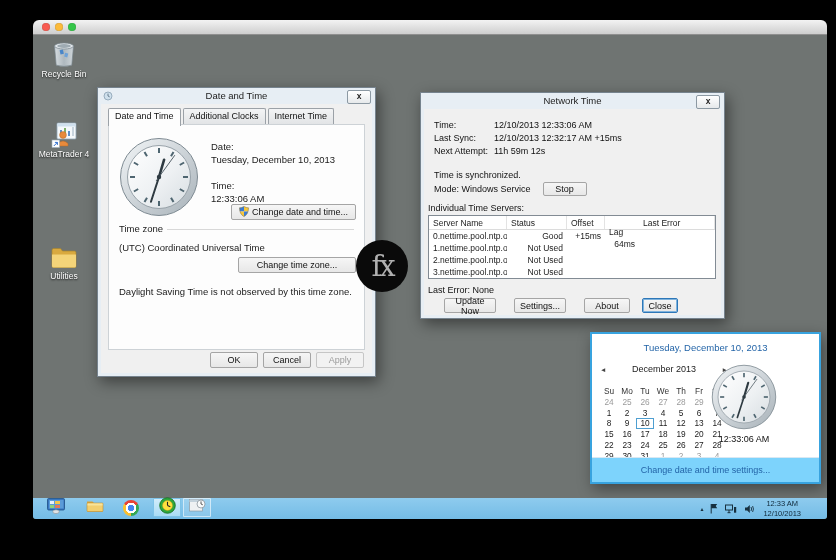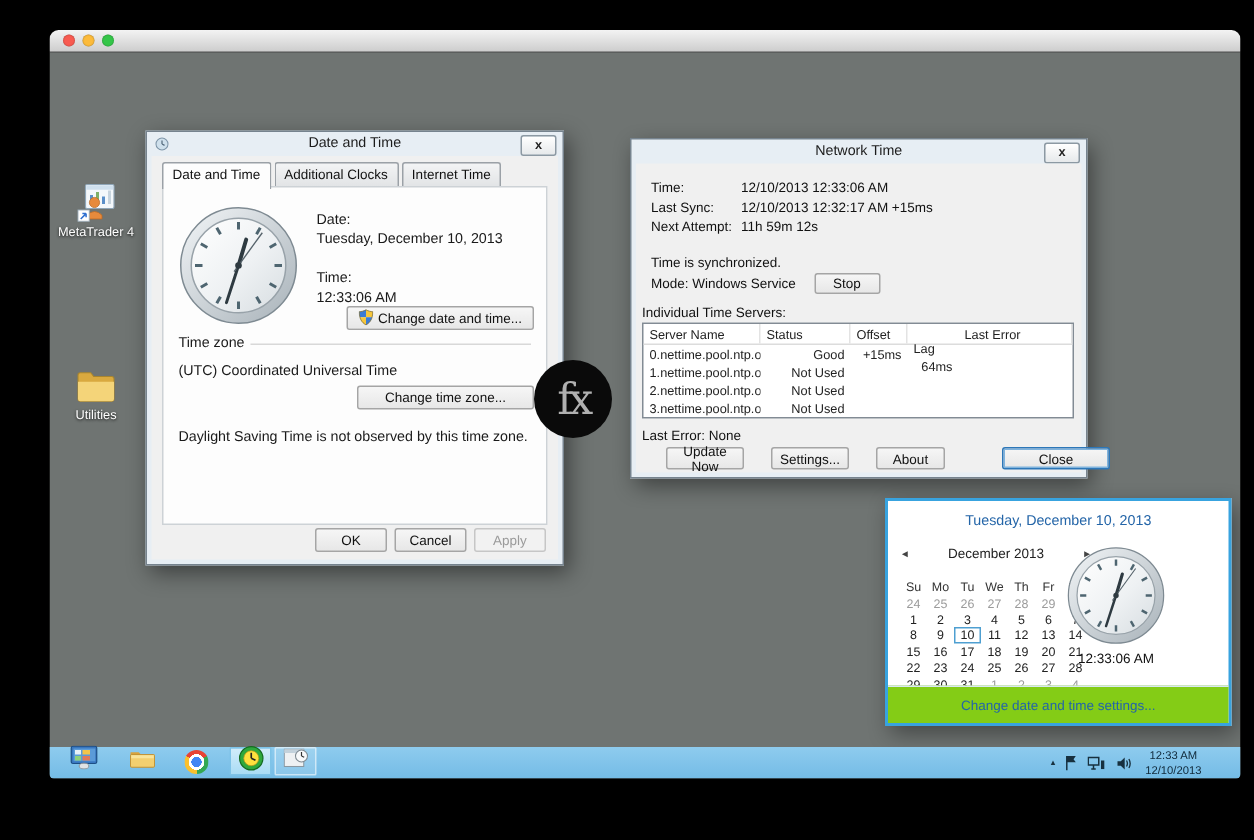--- a/index.html
+++ b/index.html
@@ -61,38 +61,38 @@
   .nt-table{position:absolute;left:4px;top:106px;width:288px;height:64px;background:#fff;border:1px solid #828b94;
             font-size:8.5px;color:#222;box-sizing:border-box;text-align:right;}
   .nt-thead{display:flex;height:13px;border-bottom:1px solid #dcdcdc;align-items:stretch;}
   .nt-thead span{border-right:1px solid #e3e3e3;display:flex;align-items:center;padding:0 4px;box-sizing:border-box;}
   .nt-tr{display:flex;height:12px;align-items:center;}
   .nt-tr span{padding:0 4px;box-sizing:border-box;overflow:hidden;white-space:nowrap;}
   .c0{width:78px;} .c1{width:60px;} .c2{width:38px;} .c3{width:34px;margin-top:16px;} .c4{flex:1;}
   #nt-lasterr{position:absolute;left:4px;top:176px;font-size:9px;color:#111;}
   .nt-btn{position:absolute;height:15px;}
   #nt-update{left:20px;top:189px;width:52px;} #nt-settings{left:90px;top:189px;width:52px;}
-  #nt-about{left:160px;top:189px;width:46px;} #nt-close{left:244px;top:189px;width:72px;}
+  #nt-about{left:160px;top:189px;width:46px;} #nt-close{left:218px;top:189px;width:36px;}
   
   #flyout{position:absolute;left:557px;top:297px;width:227px;height:148px;background:#fff;border:2px solid #38a3df;
           box-shadow:3px 5px 14px rgba(0,0,0,.4);z-index:15;}
   .fly-head{margin-top:8px;text-align:center;font-size:9.5px;color:#2465a8;}
   .cal{position:absolute;left:8px;top:28px;width:128px;}
   .cal-nav{display:flex;align-items:center;height:14px;font-size:9px;color:#222;}
   .cal-nav .arrow{width:14px;font-size:6.5px;color:#444;}
   .cal-nav .arrow.next{text-align:right;}
   .cal-nav .mon{flex:1;text-align:center;}
   .cal-grid{display:grid;grid-template-columns:repeat(7,18px);}
   .cal-grid span{height:10.8px;line-height:10.8px;text-align:center;font-size:8.3px;color:#222;}
   .cal-grid.hdr{margin-top:10px;} .cal-grid.hdr span{color:#333;}
   .cd.m{color:#9b9b9b;}
   .cd.sel{outline:1px solid #4e9fd1;outline-offset:-1px;}
   .fly-clock{position:absolute;left:119px;top:30px;}
   #fly-time{position:absolute;left:119px;top:100px;width:66px;text-align:center;font-size:9px;color:#111;}
-  .fly-footer{position:absolute;left:0;right:0;bottom:0;height:24px;background:#84cc16;border-top:1px solid #d9e8f2;
+  .fly-footer{position:absolute;left:0;right:0;bottom:0;height:24px;background:#7dd3fc;border-top:1px solid #d9e8f2;
               text-align:center;line-height:24px;font-size:9px;}
   .fly-footer .lnk{color:#2465a8;}
   
   .watermark{position:absolute;left:323px;top:205px;width:52px;height:52px;border-radius:50%;background:#0a0a0a;
              display:flex;align-items:center;justify-content:center;z-index:20;
              color:#b0b0b0;font-family:"DejaVu Serif",serif;font-size:29px;letter-spacing:-3px;}
   
   .taskbar{position:absolute;left:0;right:0;bottom:0;height:21px;background:linear-gradient(#8ecbee,#74bce6);
            display:flex;align-items:flex-start;z-index:30;}
   .tb-cell{height:19px;display:flex;align-items:center;justify-content:center;box-sizing:border-box;}
@@ -116,20 +116,39 @@
   <div class="mac-window">
 
     <div class="mac-titlebar">
       <span class="light red"></span>
       <span class="light yellow"></span>
       <span class="light green"></span>
     </div>
 
     <div class="desktop">
 
+      <div class="dicon" id="icon-recycle">
+        <div class="art">
+          <svg width="26" height="28" viewBox="0 0 26 28">
+            <defs>
+                <linearGradient id="rbg" x1="0" y1="0" x2="1" y2="0">
+              <stop offset="0" stop-color="#d7dde1"></stop>
+                  <stop offset=".5" stop-color="#aeb8be"></stop>
+                  <stop offset="1" stop-color="#cfd6da"></stop>
+            </linearGradient>
+              </defs>
+            <path d="M3.5 6 L22.5 6 L20.8 25.2 Q13 27.6 5.2 25.2 Z" fill="url(#rbg)" stroke="#79858c" stroke-width=".7"></path>
+            <rect x="9" y="10" width="3.4" height="4.4" fill="#4a86c8" transform="rotate(-12 10 12)"></rect>
+            <rect x="13.6" y="13" width="3.2" height="4" fill="#6ea2d8" transform="rotate(14 15 15)"></rect>
+            <ellipse cx="13" cy="6" rx="9.5" ry="3" fill="#e3e8eb" stroke="#79858c" stroke-width=".7"></ellipse>
+            <ellipse cx="13" cy="6" rx="6.8" ry="1.9" fill="#9fabb2"></ellipse>
+          </svg>
+        </div>
+        <div class="lbl">Recycle Bin</div>
+      </div>
 
       <div class="dicon" id="icon-mt4">
         <div class="art">
           <svg width="26" height="26" viewBox="0 0 26 26">
             <rect x="6" y="1" width="19" height="16" rx="1" fill="#f4f8fb" stroke="#8fa6b8" stroke-width=".8"></rect>
             <rect x="6.5" y="1.5" width="18" height="3" fill="#cfe0ee"></rect>
             <rect x="9" y="8" width="2" height="6" fill="#5b8fc9"></rect>
             <rect x="13" y="6" width="2" height="8" fill="#7fb06a"></rect>
             <rect x="17" y="9" width="2" height="5" fill="#5b8fc9"></rect>
             <rect x="21" y="5" width="2" height="9" fill="#c7d4de"></rect>

